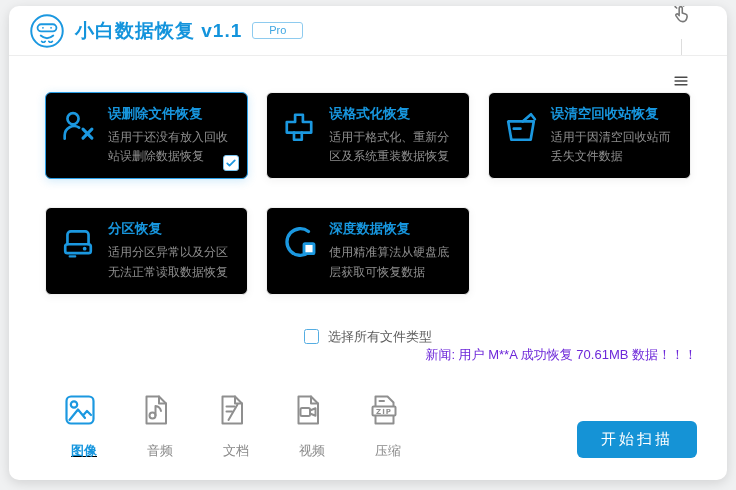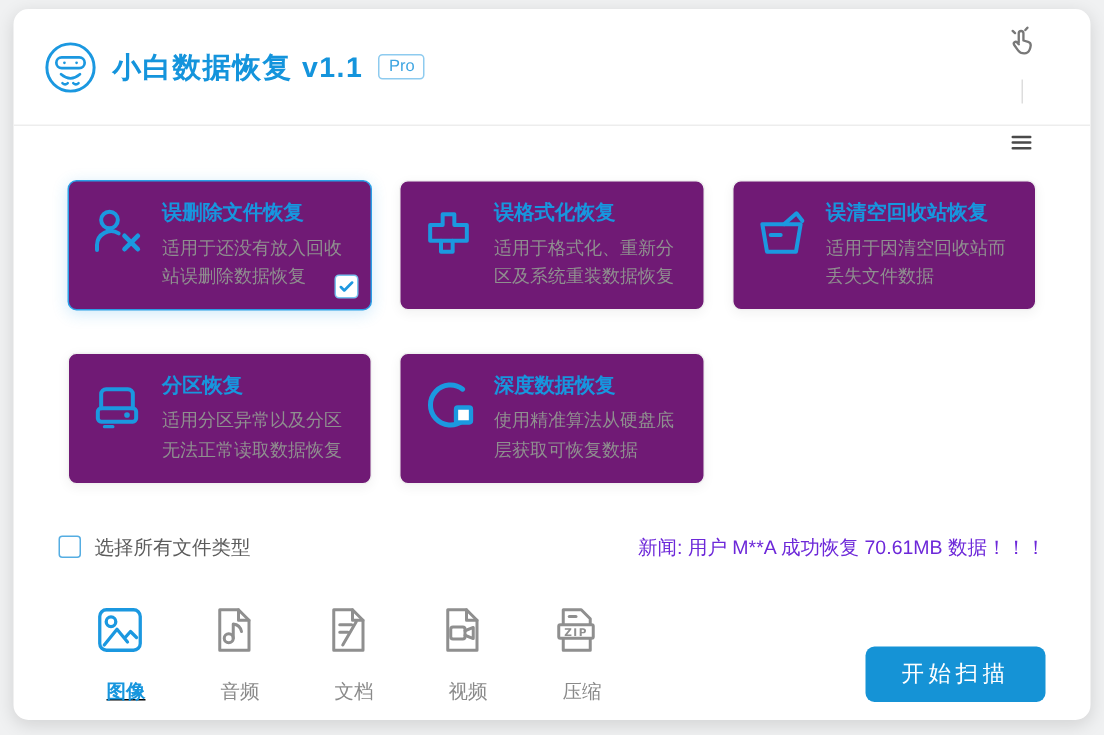--- a/index.html
+++ b/index.html
@@ -9,67 +9,67 @@
     font-family:"Liberation Sans","DejaVu Sans",sans-serif;
   }
   .window {
     width:718px; height:474px; margin:6px auto 0;
     background:#fff; border-radius:10px;
     box-shadow:0 3px 12px rgba(0,0,0,.13);
     overflow:hidden;
   }
   
   .header {
-    height:78px; display:flex; align-items:center;
+    height:50px; display:flex; align-items:center;
     padding:0 20px; border-bottom:1px solid #ededed;
   }
   .logo { width:36px; height:36px; flex:0 0 auto; }
   .app-title { color:#1494dc; font-size:19px; font-weight:bold; margin-left:10px; letter-spacing:1px; }
   .pro-badge {
     margin-left:10px; font-size:11px; color:#3fa6e2;
-    border:1px solid #8ecbef; border-radius:3px; padding:1px 6px 2px;
+    border:1px solid #8ecbef; border-radius:3px; padding:1px 16px 2px;
   }
   .header-right { margin-left:auto; display:flex; align-items:center; gap:14px;flex-direction:column; }
   .avatar-wrap { position:relative; width:28px; height:28px; cursor:pointer; }
   .avatar-badge {
     position:absolute; right:-3px; bottom:-2px; width:11px; height:11px;
     background:#e53b30; color:#fff; font-size:7px; font-weight:bold;
     border-radius:50%; display:flex; align-items:center; justify-content:center;
     border:1px solid #fff;
   }
   .user-id { color:#8a8a8a; font-size:13px; margin-right:4px; }
   .tool-btn { width:24px; height:24px; display:flex; align-items:center; justify-content:center; cursor:pointer; }
   .v-sep { width:1px; height:16px; background:#ddd; }
   
   .main { padding:0 30px; }
   .cards {
     margin:36px 6px 0;
     display:grid; grid-template-columns:repeat(3,1fr);
     column-gap:18px; row-gap:28px;
   }
   .card {
-    position:relative; background:#701a75; border-radius:6px;
+    position:relative; background:#000000; border-radius:6px;
     border:1px solid #f1f1f1; box-shadow:0 2px 8px rgba(0,0,0,.05);
     padding:12px 10px 12px 12px; display:flex; align-items:flex-start;
     min-height:80px; cursor:pointer;
   }
   .card.selected {
     border:1px solid #2b9fe6;
     box-shadow:0 2px 10px rgba(43,159,230,.22);
   }
   .card-icon { width:40px; flex:0 0 40px; margin-right:10px; margin-top:2px; }
   .card-title { color:#1796de; font-size:13.5px; font-weight:bold; margin-bottom:5px; }
   .card-desc { color:#8f8f8f; font-size:12px; line-height:1.6; }
   .card-check {
     position:absolute; right:8px; bottom:7px; width:16px; height:16px;
     border:1.5px solid #79c3ee; border-radius:3px; background:#fff;
     display:flex; align-items:center; justify-content:center;
   }
   
-  .filter-row { margin-top:33px; display:flex; align-items:center; }
+  .filter-row { margin-top:33px; display:flex; align-items:center;flex-direction:column; }
   .select-all { display:flex; align-items:center; gap:9px; cursor:pointer; }
   .checkbox-empty {
     width:15px; height:15px; border:1.5px solid #55ade2; border-radius:2.5px; background:#fff;
   }
   .select-all-label { color:#5c5c5c; font-size:13px; }
   .news { margin-left:auto; color:#6d28d9; font-size:13px; }
   
   .types-row { margin-top:29px; display:flex; align-items:flex-start; }
   .type-item { width:46px; margin-right:30px; display:flex; flex-direction:column; align-items:flex-end; cursor:pointer; }
   .type-item:first-child { margin-left:12px;text-decoration:underline; }

